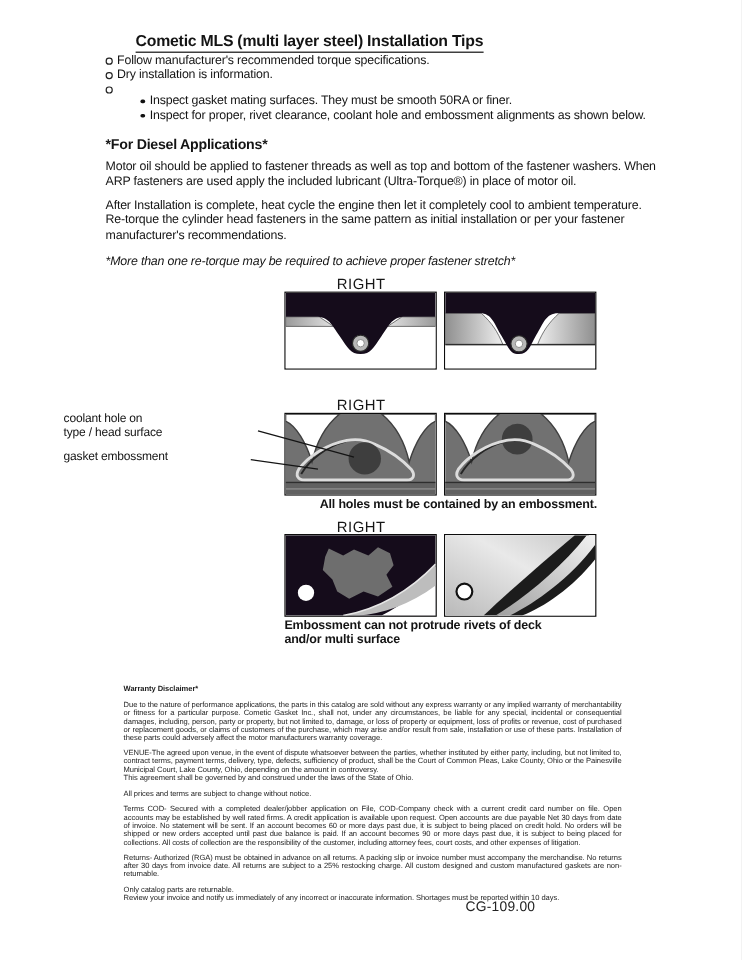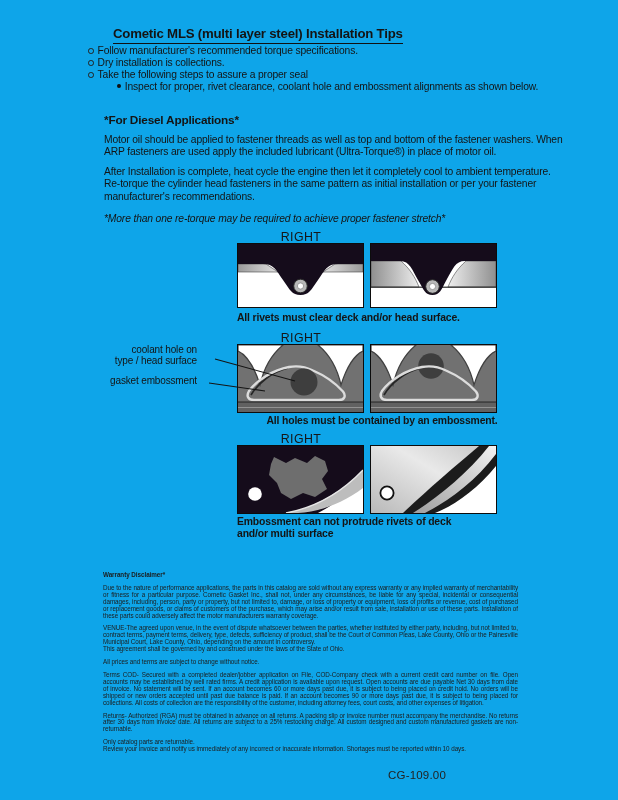--- a/index.html
+++ b/index.html
@@ -1,65 +1,68 @@
 <!DOCTYPE html>
 <html><head>
 <meta charset="utf-8">
 <style>
   html,body{margin:0;padding:0;background:#e8e8e8;}
-  .page{position:relative;width:618px;height:800px;background:#0ea5e9;overflow:hidden;
+  .page{position:relative;width:618px;height:800px;background:#ffffff;overflow:hidden;
         font-family:"Liberation Sans",sans-serif;color:#141414;}
   .abs{position:absolute;}
   
   .title{left:113px;top:26px;font-size:13.2px;font-weight:bold;letter-spacing:-0.2px;
          border-bottom:1.6px solid #111;padding-bottom:2px;}
   
   .tips{left:88px;top:46px;width:480px;font-size:10.3px;letter-spacing:-0.15px;}
   .tip-row{display:flex;align-items:flex-start;margin-bottom:2.4px;line-height:9.6px;}
   .tip-row.sub{margin-left:29px;}
   .b-open{flex:0 0 auto;width:3.6px;height:3.6px;border:1px solid #222;border-radius:50%;margin:2.2px 4px 0 0;}
   .b-fill{flex:0 0 auto;width:3.8px;height:3.8px;background:#111;border-radius:50%;margin:2.4px 4px 0 0;}
   
-  .diesel{left:88px;top:114px;width:462px;font-size:10.3px;line-height:12.6px;letter-spacing:-0.15px;margin-left:16px;}
+  .diesel{left:88px;top:114px;width:462px;font-size:10.3px;line-height:12.6px;letter-spacing:-0.15px;}
   .diesel h2{font-size:11.8px;margin:0 0 7px 0;letter-spacing:-0.2px;}
   .diesel p{margin:0 0 7px 0;}
   .diesel .foot{margin-top:9px;font-style:italic;}
   
   .dlabels{display:flex;gap:6px;left:237px;font-size:12.4px;letter-spacing:0.4px;color:#161616;flex-direction:column;}
   .dlabels span{width:128px;text-align:center;}
   .dboxes{display:flex;gap:6px;left:237px;}
   .dbox{width:125px;border:1.6px solid #0c0c0c;background:#fff;font-size:0;line-height:0;}
   .caption{left:237px;font-size:10.4px;font-weight:bold;letter-spacing:-0.15px;line-height:11.6px;width:290px;}
-  .side-label{left:20px;width:177px;text-align:right;font-size:10px;line-height:10.8px;letter-spacing:-0.15px;}
+  .side-label{left:53px;width:177px;text-align:left;font-size:10px;line-height:10.8px;letter-spacing:-0.15px;}
   
   .disclaimer{left:103px;top:572px;width:415px;font-size:6.3px;line-height:6.9px;letter-spacing:-0.05px;color:#1c1c1c;}
   .disclaimer .hd{font-weight:bold;margin:0 0 6px 0;}
   .disclaimer p{margin:0 0 6px 0;text-align:justify;}
-  .footer-code{left:388px;top:769px;font-size:11.5px;letter-spacing:0.2px;color:#222;}
+  .footer-code{left:388px;top:750px;font-size:11.5px;letter-spacing:0.2px;color:#222;}
   .overlay{left:0;top:0;pointer-events:none;}
 </style>
 </head>
 <body>
 
 <div class="page">
 
   <div class="abs title">Cometic MLS (multi layer steel) Installation Tips</div>
 
   <div class="abs tips">
     <div class="tip-row">
       <span class="b-open"></span>
       <span>Follow manufacturer's recommended torque specifications.</span>
     </div>
     <div class="tip-row">
       <span class="b-open"></span>
-      <span>Dry installation is collections.</span>
+      <span>Dry installation is information.</span>
     </div>
     <div class="tip-row">
       <span class="b-open"></span>
-      <span>Take the following steps to assure a proper seal</span>
+    </div>
+    <div class="tip-row sub">
+      <span class="b-fill"></span>
+      <span>Inspect gasket mating surfaces.  They must be smooth 50RA or finer.</span>
     </div>
     <div class="tip-row sub">
       <span class="b-fill"></span>
       <span>Inspect for proper, rivet clearance, coolant hole and embossment alignments as shown below.</span>
     </div>
   </div>
 
   <div class="abs diesel">
     <h2>*For Diesel Applications*</h2>
     <p>Motor oil should be applied to fastener threads as well as top and bottom of the fastener washers. When ARP fasteners are used apply the included lubricant (Ultra-Torque®) in place of motor oil.</p>
@@ -107,21 +110,20 @@
         <rect width="125" height="63" fill="#ffffff"></rect>
         <path d="M0,17 H30 C39,25 44,33 48,43 H0 Z" fill="url(#g2l)" stroke="#444" stroke-width="0.6"></path>
         <path d="M125,17 H95 C86,25 81,33 77,43 H125 Z" fill="url(#g2r)" stroke="#444" stroke-width="0.6"></path>
         <rect x="0" y="42.6" width="125" height="1.2" fill="#2c2c2c"></rect>
         <path d="M0,0 H125 V17 H94 C84,17 82,25 76,35 C70,46 69,51 61.5,51 C54,51 53,46 47,36 C41,26 39,17 29,17 H0 Z" fill="#150c1b"></path>
         <circle cx="61.5" cy="42.5" r="6.8" fill="#b8b8b8" stroke="#2a2a2a" stroke-width="1"></circle>
         <circle cx="61.5" cy="42.5" r="3.1" fill="#ffffff" stroke="#8a8a8a" stroke-width="0.8"></circle>
       </svg>
     </div>
   </div>
-  <div class="abs caption" style="top:312px;">All rivets must clear deck and/or head surface.</div>
 
   <div class="abs dlabels" style="top:331px;">
     <span>RIGHT</span>
     <span>WRONG</span>
   </div>
 
   <div class="abs side-label" style="top:345px;">
     <span>coolant hole on</span><br>
     <span>type / head surface</span>
   </div>

